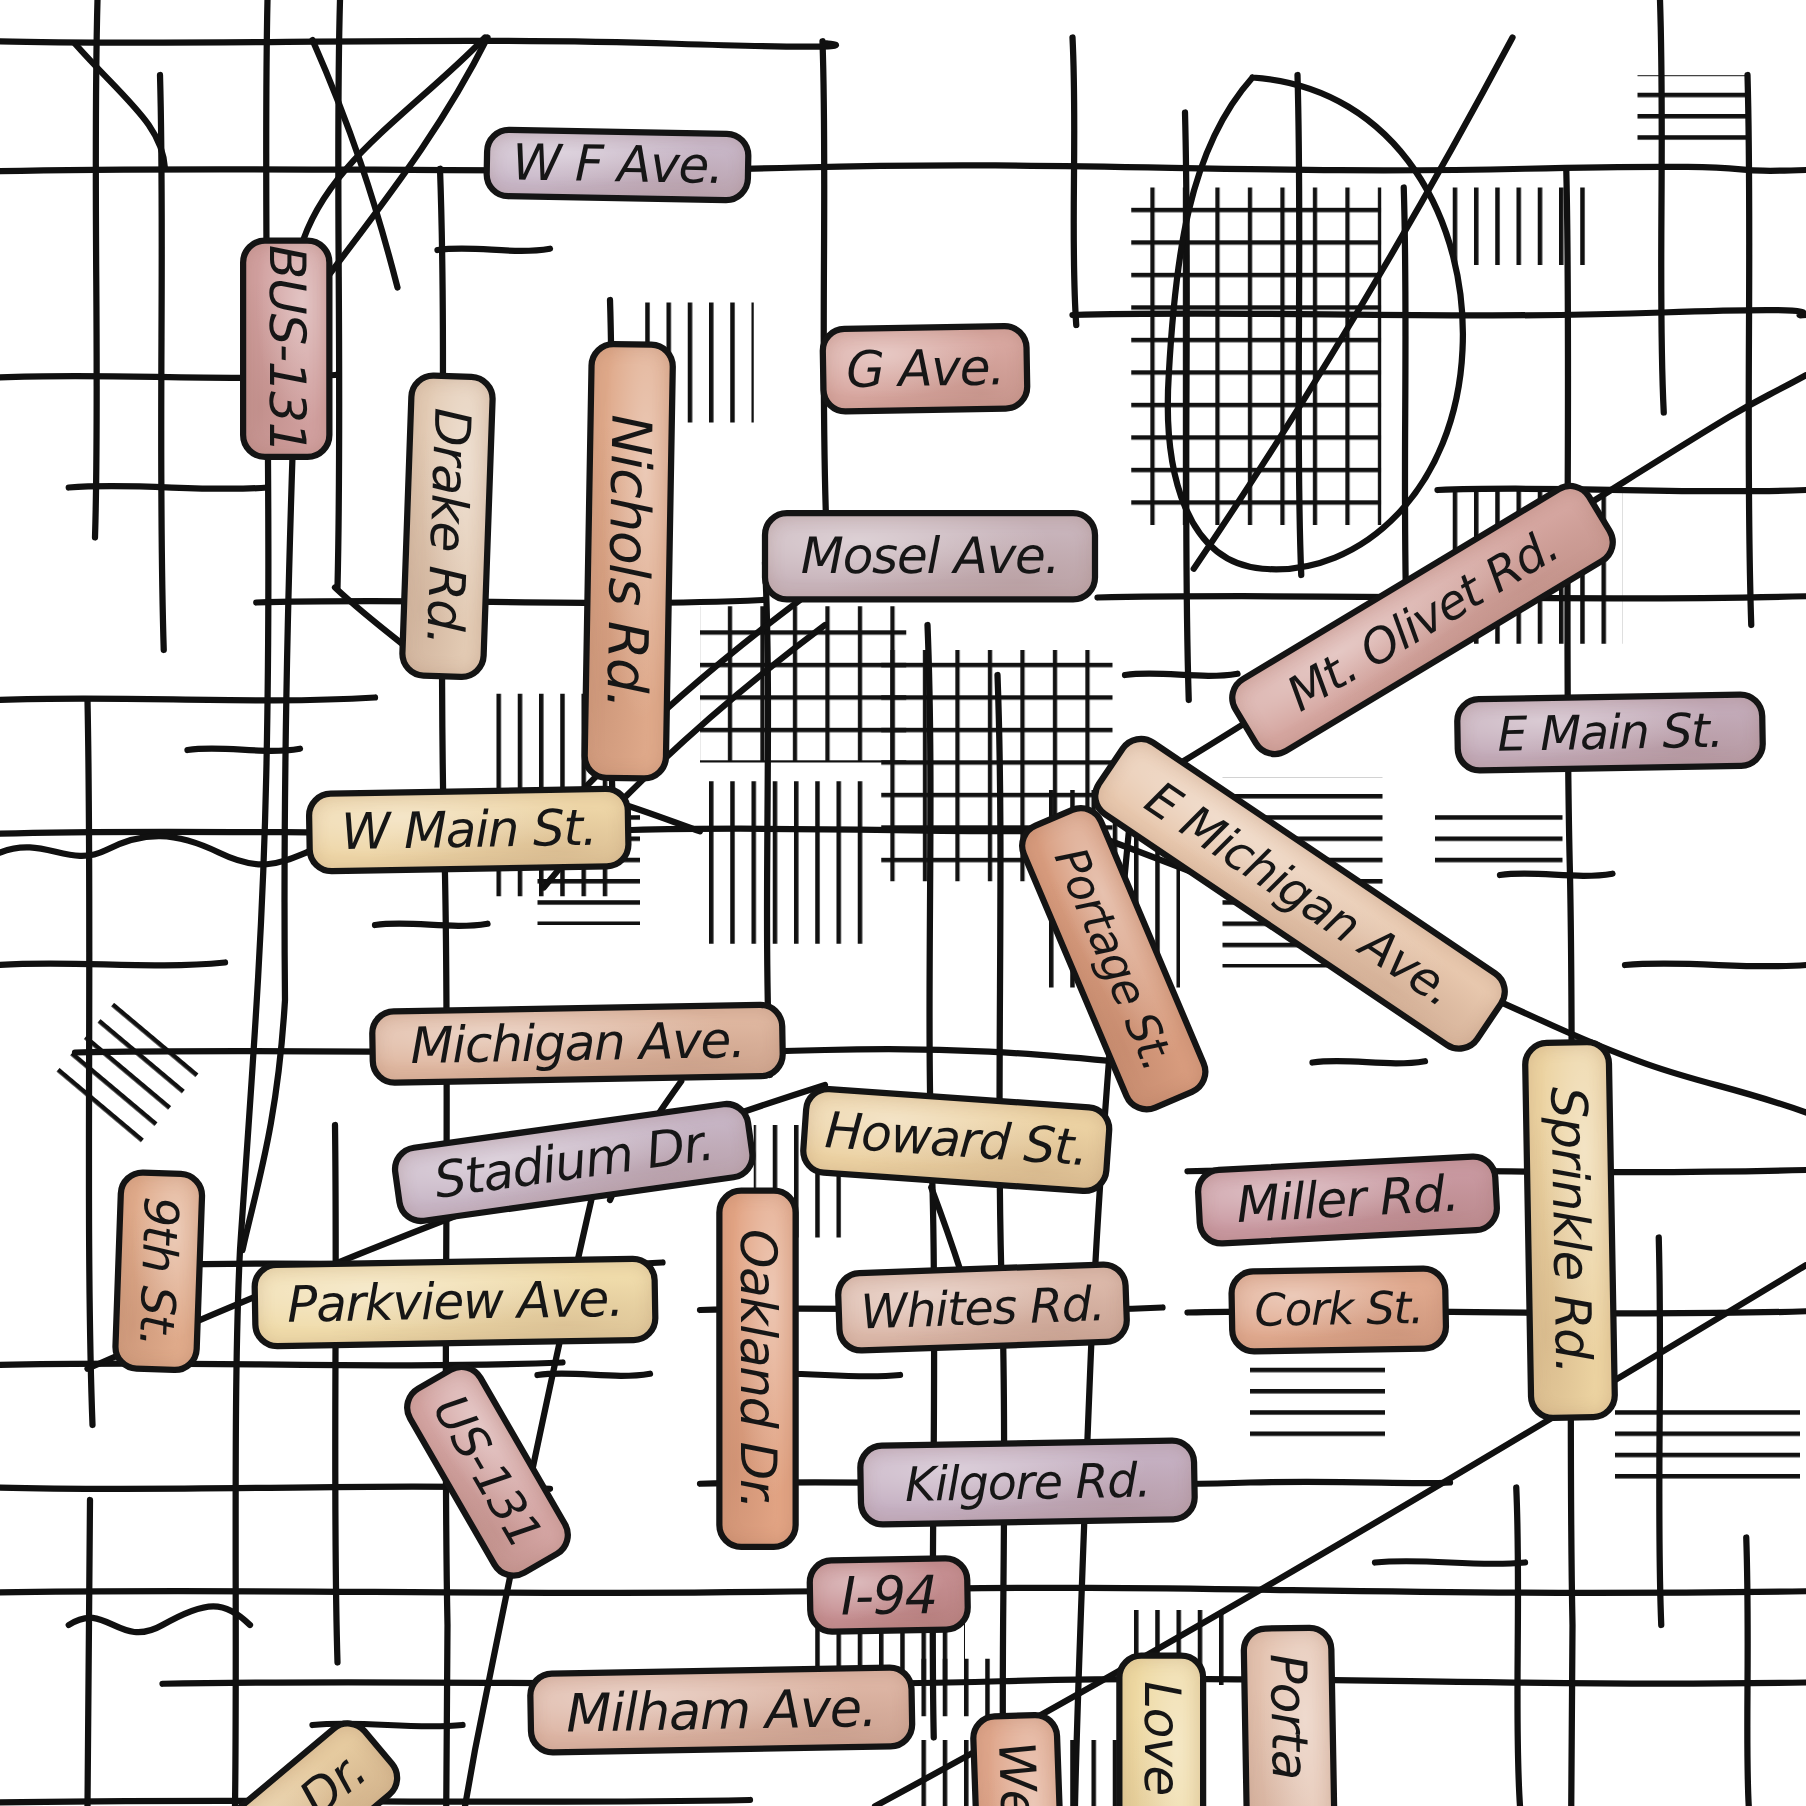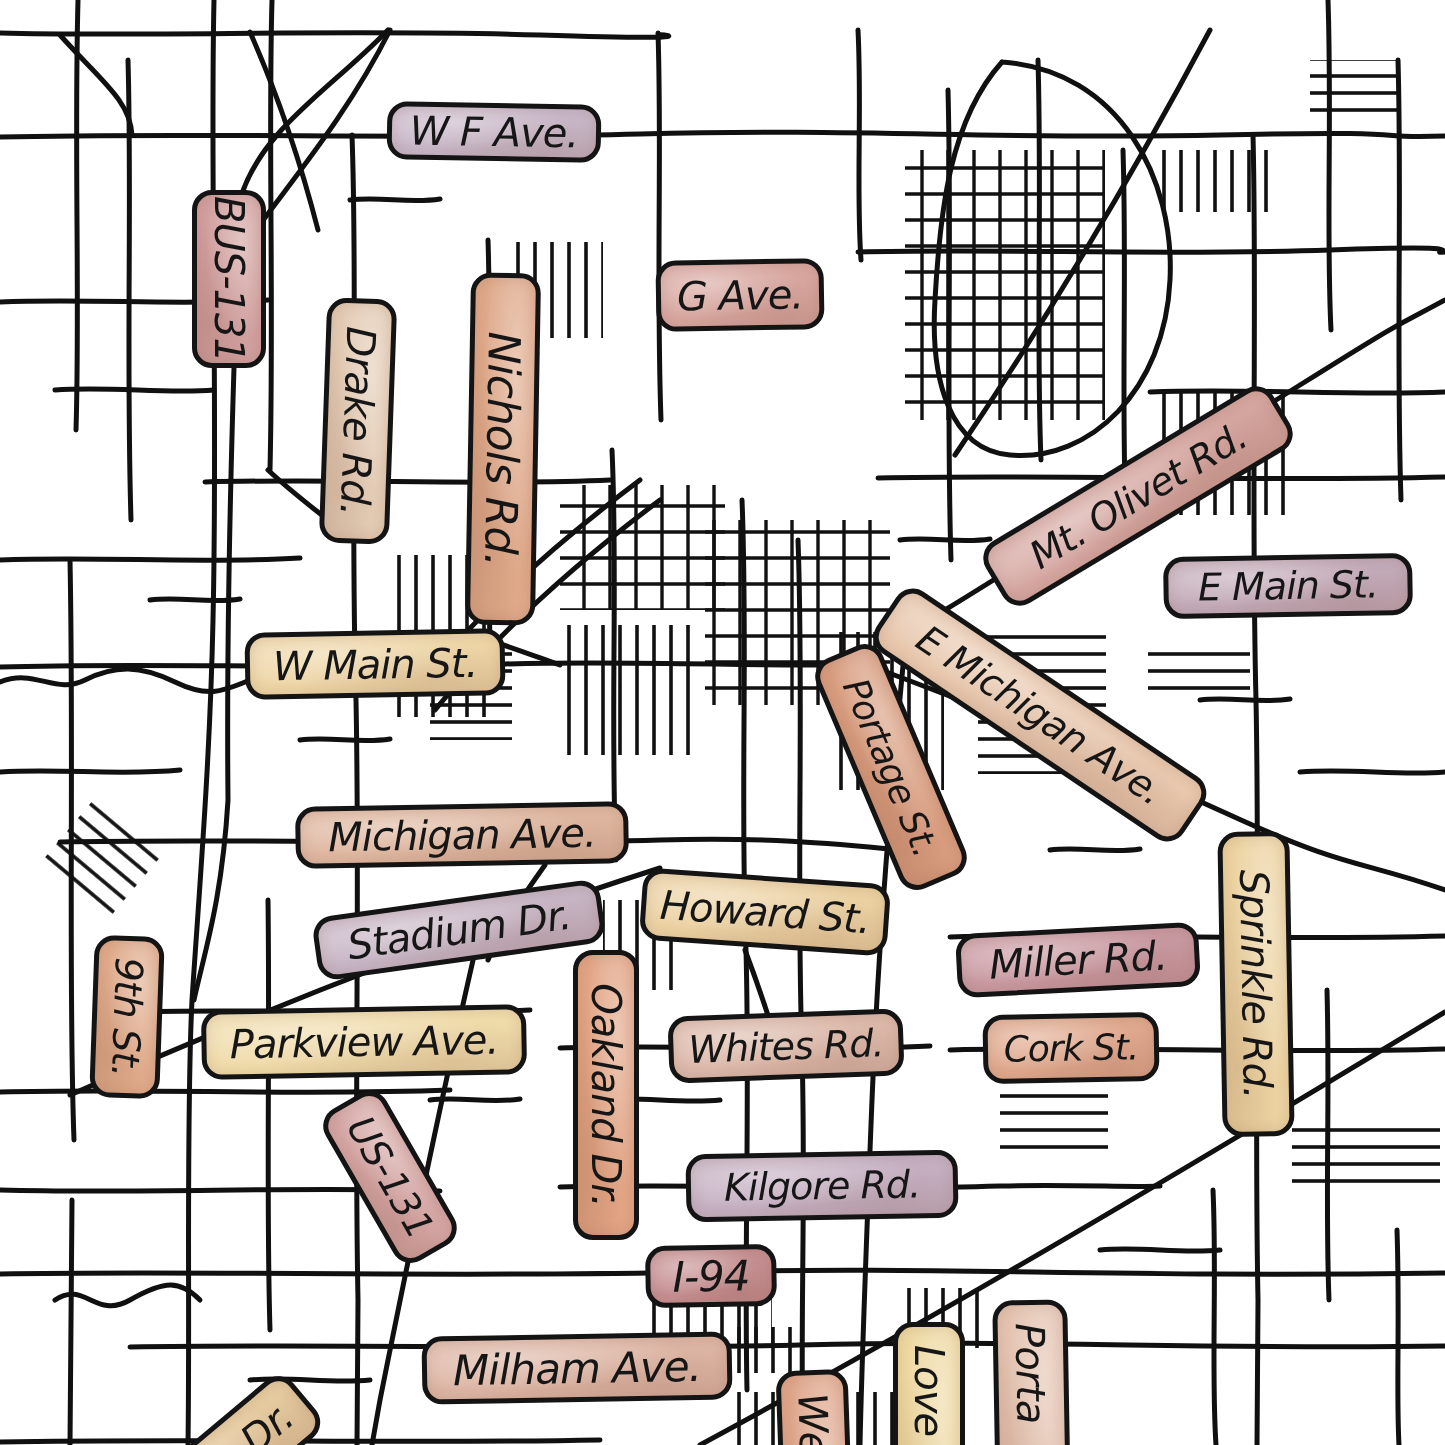--- a/index.html
+++ b/index.html
@@ -156,20 +156,21 @@
       <path d="M250,1380 C290,1376 330,1384 370,1380"></path>
     </g>
   </svg>
 
   <div id="label-layer">
       <div class="street-label" style="left: 494px; top: 132px; width: 214px; height: 58px; background-color: rgb(200, 183, 200); font-size: 40px; transform: translate(-50%, -50%) rotate(1deg); border-color: rgb(20, 20, 20); color: rgb(22, 22, 22);">W F Ave.</div>
       <div class="street-label" style="left: 229px; top: 279px; width: 178px; height: 74px; background-color: rgb(209, 160, 159); font-size: 40px; transform: translate(-50%, -50%) rotate(90deg); border-color: rgb(20, 20, 20); color: rgb(22, 22, 22);">BUS-131</div>
       <div class="street-label" style="left: 358px; top: 421px; width: 245px; height: 70px; background-color: rgb(227, 203, 180); font-size: 40px; transform: translate(-50%, -50%) rotate(92deg); border-color: rgb(20, 20, 20); color: rgb(22, 22, 22);">Drake Rd.</div>
       <div class="street-label" style="left: 503px; top: 449px; width: 352px; height: 70px; background-color: rgb(223, 169, 138); font-size: 44px; transform: translate(-50%, -50%) rotate(91deg); border-color: rgb(20, 20, 20); color: rgb(22, 22, 22);">Nichols Rd.</div>
       <div class="street-label" style="left: 740px; top: 295px; width: 168px; height: 71px; background-color: rgb(216, 167, 160); font-size: 40px; transform: translate(-50%, -50%) rotate(-1deg); border-color: rgb(20, 20, 20); color: rgb(22, 22, 22);">G Ave.</div>
+      <div class="street-label" style="left: 744px; top: 445px; width: 269px; height: 74px; background-color: rgb(200, 180, 187); font-size: 40px; transform: translate(-50%, -50%) rotate(0deg); border-color: rgb(20, 20, 20); color: rgb(22, 22, 22);">Mosel Ave.</div>
       <div class="street-label" style="left: 1138px; top: 496px; width: 335px; height: 72px; background-color: rgb(213, 166, 160); font-size: 38px; transform: translate(-50%, -50%) rotate(-31deg); border-color: rgb(20, 20, 20); color: rgb(22, 22, 22);">Mt. Olivet Rd.</div>
       <div class="street-label" style="left: 1288px; top: 586px; width: 249px; height: 62px; background-color: rgb(195, 171, 185); font-size: 38px; transform: translate(-50%, -50%) rotate(-1deg); border-color: rgb(20, 20, 20); color: rgb(22, 22, 22);">E Main St.</div>
       <div class="street-label" style="left: 375px; top: 664px; width: 260px; height: 67px; background-color: rgb(238, 214, 167); font-size: 40px; transform: translate(-50%, -50%) rotate(-1deg); border-color: rgb(20, 20, 20); color: rgb(22, 22, 22);">W Main St.</div>
       <div class="street-label" style="left: 1040px; top: 715px; width: 370px; height: 74px; background-color: rgb(232, 200, 174); font-size: 38px; transform: translate(-50%, -50%) rotate(34deg); border-color: rgb(20, 20, 20); color: rgb(22, 22, 22);">E Michigan Ave.</div>
       <div class="street-label" style="left: 891px; top: 767px; width: 250px; height: 72px; background-color: rgb(216, 156, 126); font-size: 36px; transform: translate(-50%, -50%) rotate(67deg); border-color: rgb(20, 20, 20); color: rgb(22, 22, 22);">Portage St.</div>
       <div class="street-label" style="left: 462px; top: 835px; width: 333px; height: 62px; background-color: rgb(223, 183, 160); font-size: 40px; transform: translate(-50%, -50%) rotate(-1deg); border-color: rgb(20, 20, 20); color: rgb(22, 22, 22);">Michigan Ave.</div>
       <div class="street-label" style="left: 459px; top: 930px; width: 290px; height: 64px; background-color: rgb(199, 181, 197); font-size: 40px; transform: translate(-50%, -50%) rotate(-8deg); border-color: rgb(20, 20, 20); color: rgb(22, 22, 22);">Stadium Dr.</div>
       <div class="street-label" style="left: 765px; top: 912px; width: 248px; height: 72px; background-color: rgb(236, 210, 163); font-size: 40px; transform: translate(-50%, -50%) rotate(4deg); border-color: rgb(20, 20, 20); color: rgb(22, 22, 22);">Howard St.</div>
       <div class="street-label" style="left: 1078px; top: 960px; width: 243px; height: 64px; background-color: rgb(201, 153, 161); font-size: 40px; transform: translate(-50%, -50%) rotate(-3deg); border-color: rgb(20, 20, 20); color: rgb(22, 22, 22);">Miller Rd.</div>
       <div class="street-label" style="left: 1071px; top: 1048px; width: 176px; height: 69px; background-color: rgb(224, 169, 142); font-size: 36px; transform: translate(-50%, -50%) rotate(-1deg); border-color: rgb(20, 20, 20); color: rgb(22, 22, 22);">Cork St.</div>

